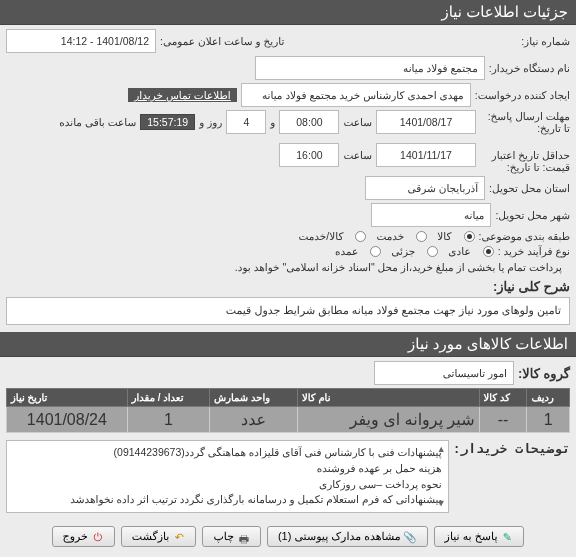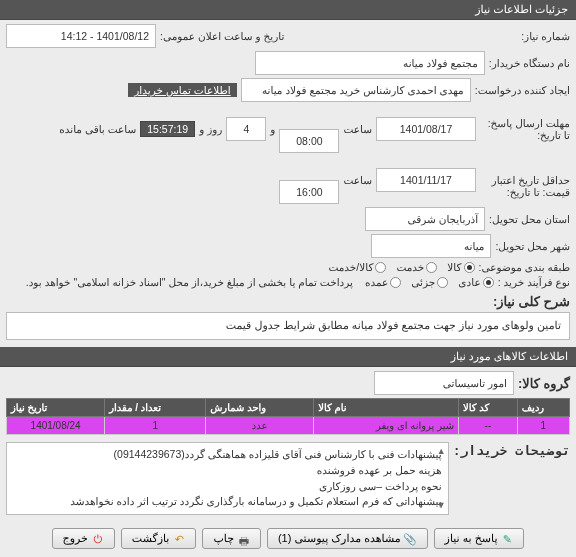--- a/index.html
+++ b/index.html
@@ -8,21 +8,21 @@
     font-size: 11px;
     background: #ececec;
     color: #333;
     direction: rtl;
     width: 576px;
   }
   .section-header {
     background: #555;
     color: #fff;
     padding: 3px 8px;
-    font-size: 11px;
+    font-size: 15px;
     border-bottom: 1px solid #444;
   }
   .form-area {
     padding: 4px 6px;
     background: #ececec;
   }
   .row {
     display: flex;
     flex-wrap: wrap;
     align-items: center;
@@ -52,21 +52,21 @@
     text-align: right;
   }
   .radio-group {
     display: inline-flex;
     gap: 10px;
     align-items: center;
   }
   .radio-item {
     display: inline-flex;
     align-items: center;
-    gap: 2px;
+    gap: 12px;
     font-size: 10.5px;
   }
   .radio-circle {
     width: 11px; height: 11px;
     border: 1px solid #888;
     border-radius: 50%;
     background: #fff;
     display: inline-flex;
     align-items: center;
     justify-content: center;
@@ -98,25 +98,25 @@
   table.items th {
     background: #555;
     color: #fff;
     font-size: 10px;
     font-weight: bold;
     padding: 3px 4px;
     border: 1px solid #777;
     text-align: left;
   }
   table.items td {
-    font-size: 10px;
+    font-size: 16px;
     padding: 3px 4px;
     border: 1px solid #ccc;
     text-align: center;
-    background: #d946ef;
+    background: #a3a3a3;
   }
   .notes-box {
     background: #fff;
     border: 1px solid #bbb;
     padding: 4px 6px;
     font-size: 10.5px;
     line-height: 1.5;
     margin-top: 3px;
     position: relative;
   }
@@ -162,21 +162,21 @@
     font-size: 9px;
     color: #666;
     cursor: pointer;
   }
   .chev.up { top: 2px; }
   .chev.down { bottom: 2px; }
   .flex-grow { flex: 1; }
   .w-long { min-width: 230px; }
   .w-med { min-width: 150px; }
   .w-date { min-width: 100px; text-align:center; justify-content:center;}
-  .w-time { min-width: 60px; text-align:center; justify-content:center;margin-top:24px;}
+  .w-time { min-width: 60px; text-align:center; justify-content:center;}
 </style>
 </head>
 <body>
 
 <div class="section-header">
   <span>جزئیات اطلاعات نیاز</span>
 </div>
 
 <div class="form-area">
 

